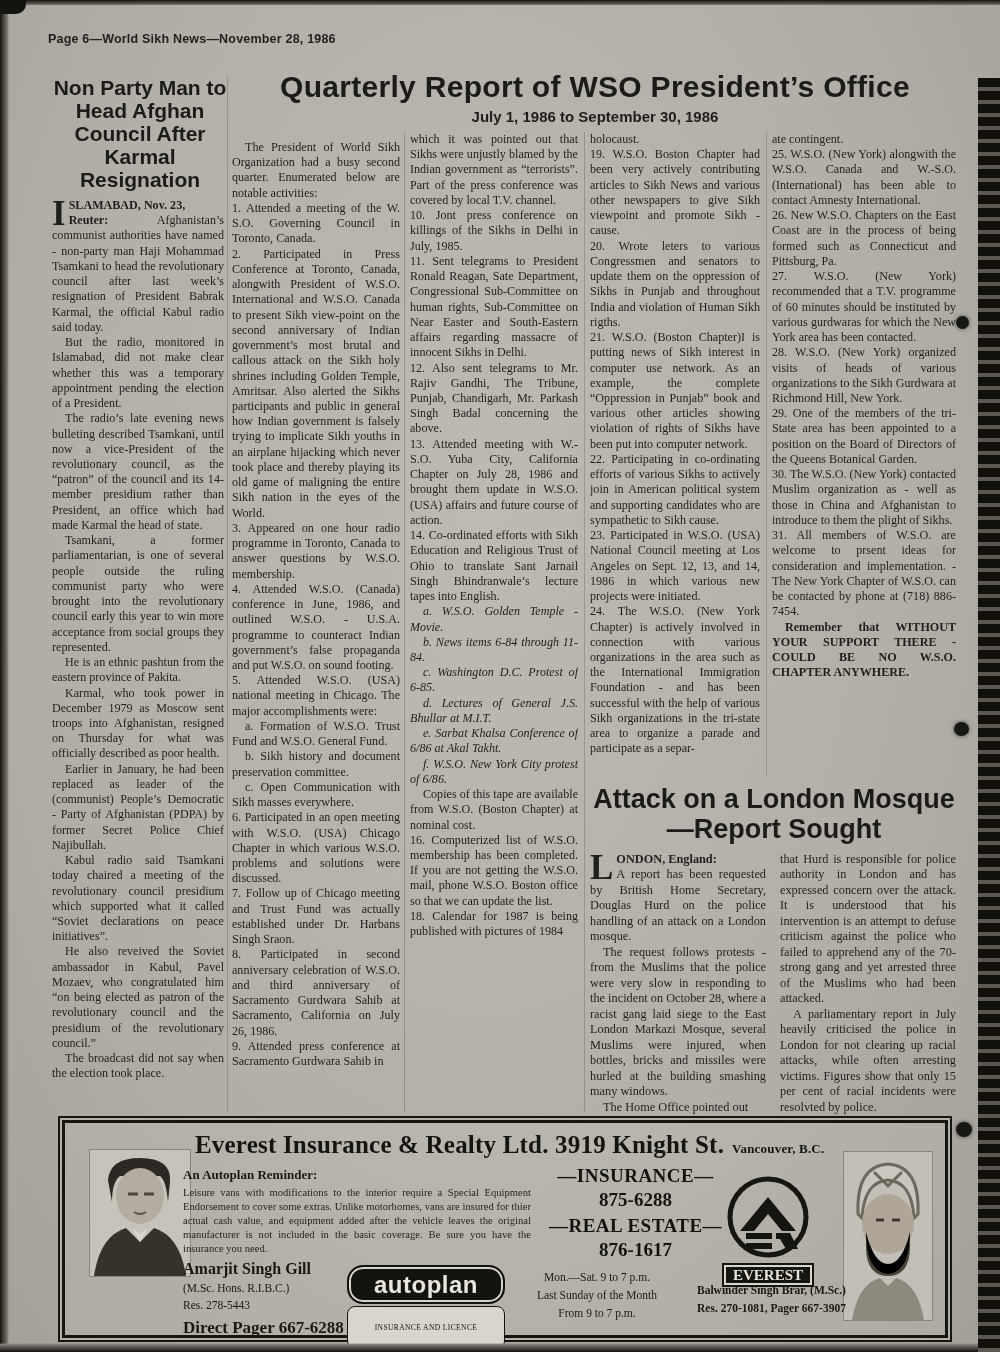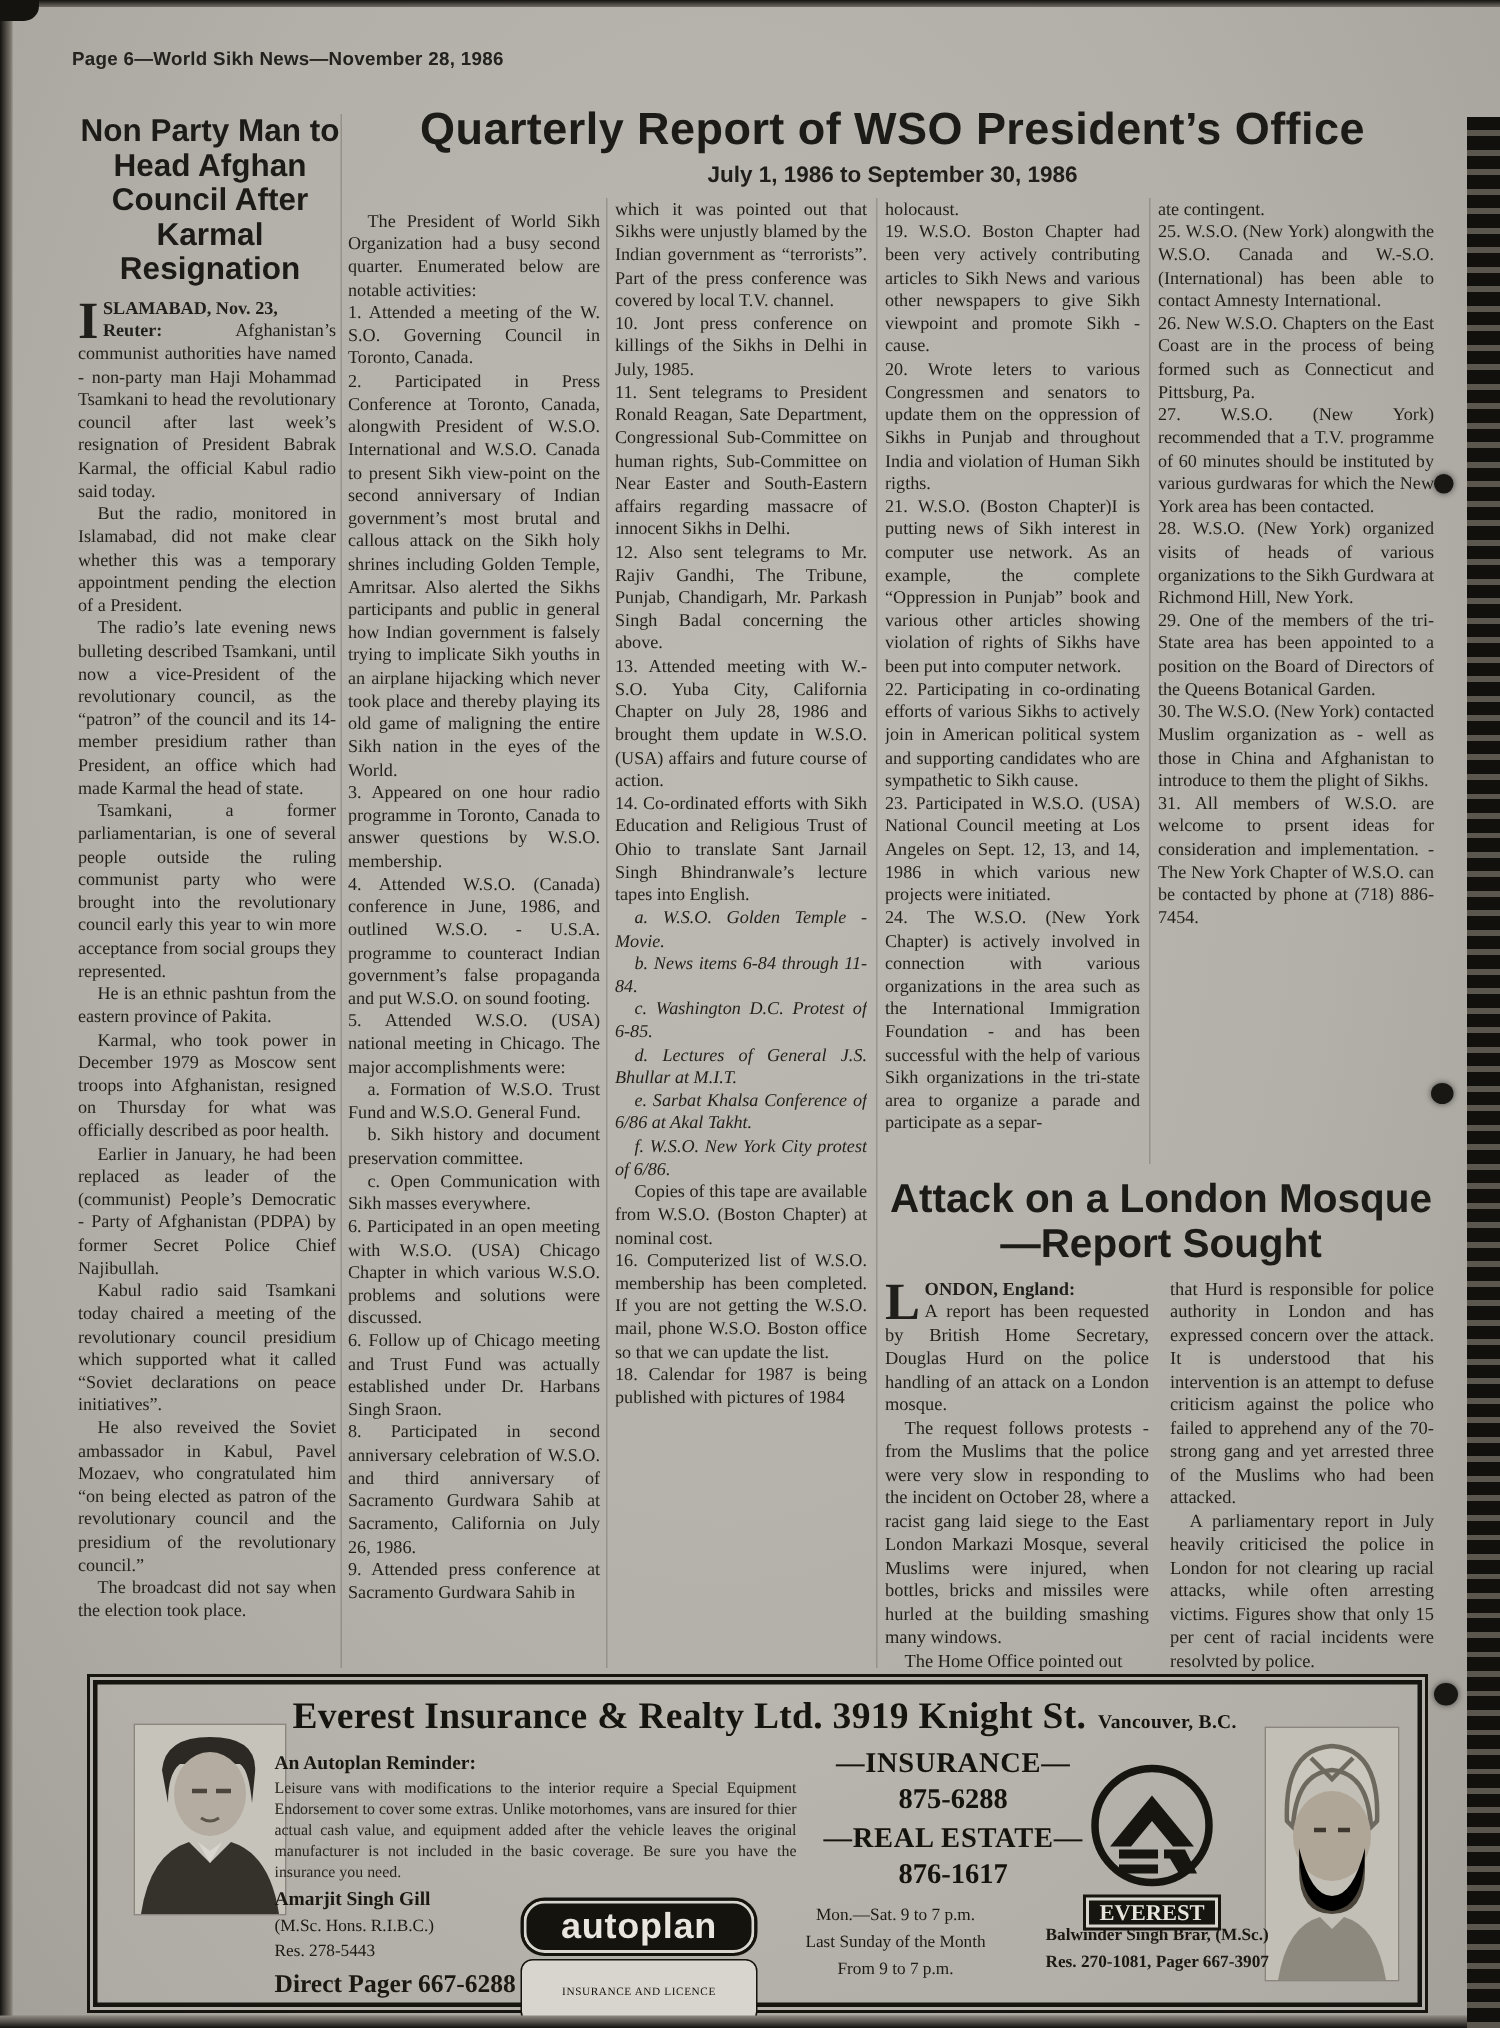--- a/index.html
+++ b/index.html
@@ -44,21 +44,21 @@
   .ad-title { position:absolute; left:130px; top:8px; width:600px; font-weight:bold; font-size:25px;
         color:#16140f; white-space:nowrap; letter-spacing:.2px; }
   .ad-city { font-size:13px; font-weight:bold; margin-left:8px; }
   .ad-reminder-h { position:absolute; left:118px; top:44px; font-weight:bold; font-size:13px; color:#1a1812; }
   .ad-reminder-p { position:absolute; left:118px; top:63px; width:348px; font-size:10.6px; line-height:1.32;
         color:#26231d; text-align:justify; }
   .ad-phones { position:absolute; left:468px; top:42px; width:205px; text-align:center; color:#15130e; }
   .ad-phones .lbl { font-weight:bold; font-size:19px; letter-spacing:.5px; }
   .ad-phones .num { font-weight:bold; font-size:19px; margin:2px 0 4px; }
   .agent1 { position:absolute; left:118px; top:134px; color:#1a1811; font-size:11.5px; line-height:1.45; }
-  .agent1 .nm { font-weight:bold; font-size:13px; }
+  .agent1 .nm { font-weight:bold; font-size:16px; }
   .agent1 .pager { font-weight:bold; font-size:17px; margin-top:2px; }
   .autoplan { position:absolute; left:282px; top:142px; width:158px; text-align:center; }
   .autoplan .box { background:#15130e; border:2px solid #15130e; border-radius:16px; padding:4px 6px 3px;
         box-shadow:inset 0 0 0 2px #d8d5ce; }
   .autoplan .word { color:#e8e5de; font-family:"Liberation Sans",sans-serif; font-weight:bold;
         font-size:24px; letter-spacing:.5px; }
   .autoplan .sub { margin-top:2px; background:#d8d5ce; border:1px solid #15130e; border-radius:8px;
         font-size:7.5px; color:#15130e; padding:16px 2px; letter-spacing:.4px; }
   .hours { position:absolute; left:448px; top:146px; width:168px; text-align:center; font-size:11.5px;
         line-height:1.55; color:#1c1a14; }
@@ -103,21 +103,21 @@
     <p class="ind">The President of World Sikh Organization had a busy second quarter. Enumerated below are notable activities:</p>
     <p>1. Attended a meeting of the W. S.O. Governing Council in Toronto, Canada.</p>
     <p>2. Participated in Press Conference at Toronto, Canada, alongwith President of W.S.O. International and W.S.O. Canada to present Sikh view-point on the second anniversary of Indian government’s most brutal and callous attack on the Sikh holy shrines including Golden Temple, Amritsar. Also alerted the Sikhs participants and public in general how Indian government is falsely trying to implicate Sikh youths in an airplane hijacking which never took place and thereby playing its old game of maligning the entire Sikh nation in the eyes of the World.</p>
     <p>3. Appeared on one hour radio programme in Toronto, Canada to answer questions by W.S.O. membership.</p>
     <p>4. Attended W.S.O. (Canada) conference in June, 1986, and outlined W.S.O. - U.S.A. programme to counteract Indian government’s false propaganda and put W.S.O. on sound footing.</p>
     <p>5. Attended W.S.O. (USA) national meeting in Chicago. The major accomplishments were:</p>
     <p class="sub">a. Formation of W.S.O. Trust Fund and W.S.O. General Fund.</p>
     <p class="sub">b. Sikh history and document preservation committee.</p>
     <p class="sub">c. Open Communication with Sikh masses everywhere.</p>
     <p>6. Participated in an open meeting with W.S.O. (USA) Chicago Chapter in which various W.S.O. problems and solutions were discussed.</p>
-    <p>6. Follow up of Chicago meeting and Trust Fund was actually established under Dr. Harbans Singh Sraon.</p>
+    <p>7. Follow up of Chicago meeting and Trust Fund was actually established under Dr. Harbans Singh Sraon.</p>
     <p>8. Participated in second anniversary celebration of W.S.O. and third anniversary of Sacramento Gurdwara Sahib at Sacramento, California on July 26, 1986.</p>
     <p>9. Attended press conference at Sacramento Gurdwara Sahib in</p>
   </div>
 
   <div class="col" style="left:410px; top:132px; width:168px; height:982px;">
     <p>which it was pointed out that Sikhs were unjustly blamed by the Indian government as “terrorists”. Part of the press conference was covered by local T.V. channel.</p>
     <p>10. Jont press conference on killings of the Sikhs in Delhi in July, 1985.</p>
     <p>11. Sent telegrams to President Ronald Reagan, Sate Department, Congressional Sub-Committee on human rights, Sub-Committee on Near Easter and South-Eastern affairs regarding massacre of innocent Sikhs in Delhi.</p>
     <p>12. Also sent telegrams to Mr. Rajiv Gandhi, The Tribune, Punjab, Chandigarh, Mr. Parkash Singh Badal concerning the above.</p>
     <p>13. Attended meeting with W.-S.O. Yuba City, California Chapter on July 28, 1986 and brought them update in W.S.O. (USA) affairs and future course of action.</p>
@@ -145,20 +145,21 @@
 
   <div class="col" style="left:772px; top:132px; width:184px; height:648px;">
     <p>ate contingent.</p>
     <p>25. W.S.O. (New York) alongwith the W.S.O. Canada and W.-S.O. (International) has been able to contact Amnesty International.</p>
     <p>26. New W.S.O. Chapters on the East Coast are in the process of being formed such as Connecticut and Pittsburg, Pa.</p>
     <p>27. W.S.O. (New York) recommended that a T.V. programme of 60 minutes should be instituted by various gurdwaras for which the New York area has been contacted.</p>
     <p>28. W.S.O. (New York) organized visits of heads of various organizations to the Sikh Gurdwara at Richmond Hill, New York.</p>
     <p>29. One of the members of the tri-State area has been appointed to a position on the Board of Directors of the Queens Botanical Garden.</p>
     <p>30. The W.S.O. (New York) contacted Muslim organization as - well as those in China and Afghanistan to introduce to them the plight of Sikhs.</p>
     <p>31. All members of W.S.O. are welcome to prsent ideas for consideration and implementation. - The New York Chapter of W.S.O. can be contacted by phone at (718) 886-7454.</p>
+    <p class="ind bold">Remember that WITHOUT YOUR SUPPORT THERE - COULD BE NO W.S.O. CHAPTER ANYWHERE.</p>
   </div>
 
   <h2 class="headline mosque-title">Attack on a London Mosque—Report Sought</h2>
   <div class="col" style="left:590px; top:852px; width:176px; height:262px; font-size:12.3px;">
     <p>
       <span class="dropcap">L</span>
       <span class="dl">ONDON, England:</span>
       <span>A report has been requested by British Home Secretary, Douglas Hurd on the police handling of an attack on a London mosque.</span>
     </p>
     <p class="ind">The request follows protests - from the Muslims that the police were very slow in responding to the incident on October 28, where a racist gang laid siege to the East London Markazi Mosque, several Muslims were injured, when bottles, bricks and missiles were hurled at the building smashing many windows.</p>

